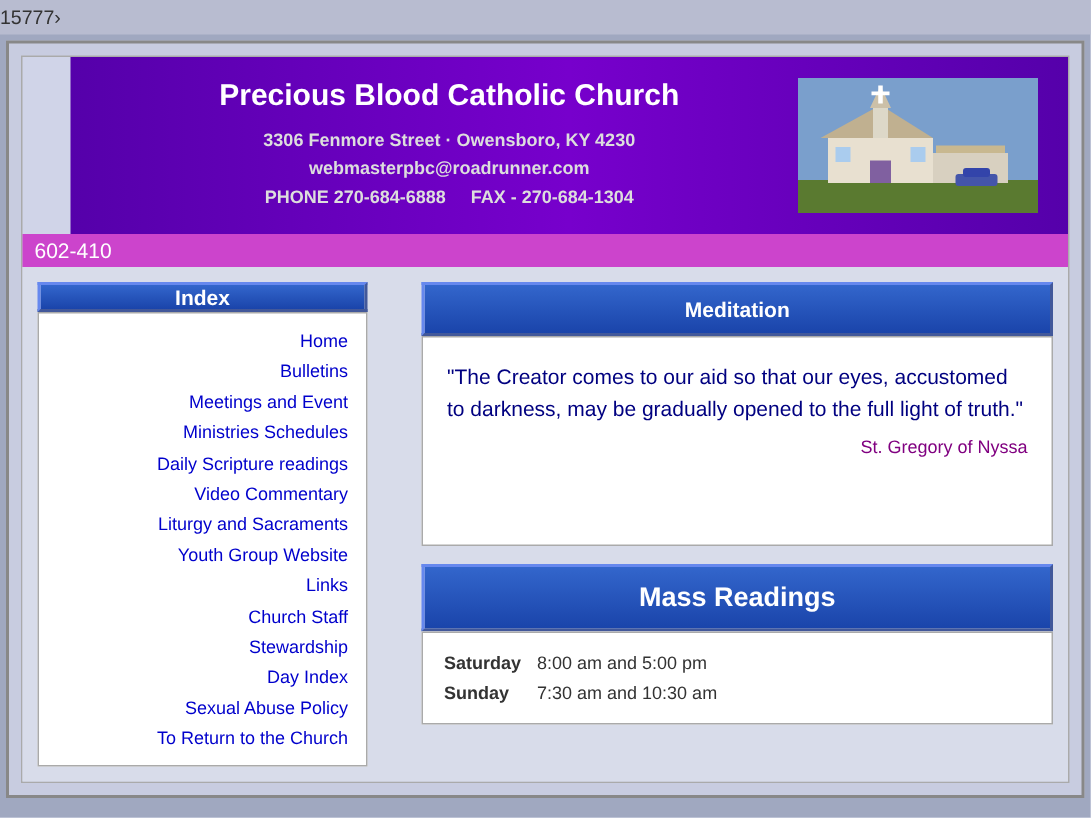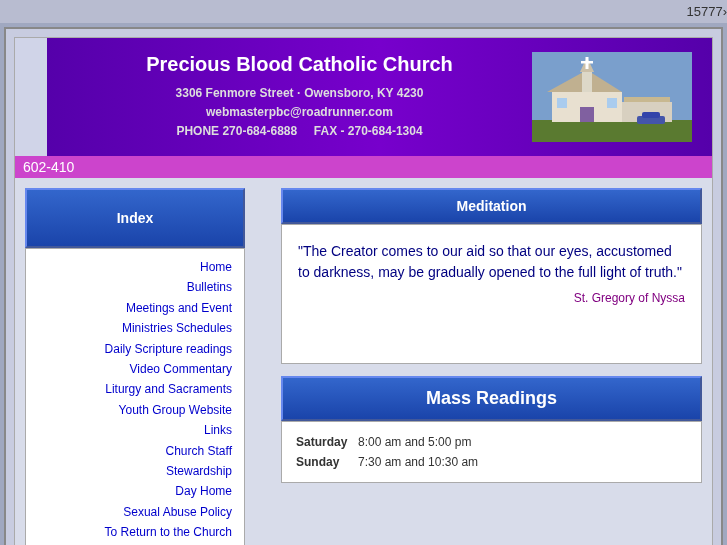--- a/index.html
+++ b/index.html
@@ -2,21 +2,21 @@
 <html><head>
   <meta charset="utf-8">
   <style>
     * { margin: 0; padding: 0; box-sizing: border-box; }
     body {
       background-color: #a0a8c0;
       font-family: Arial, sans-serif;
       font-size: 13px;
     }
     .page-counter {
-      text-align: right;
+      text-align: left;
       padding: 4px 0;
       font-size: 13px;
       color: #333;
       background: #b8bcd0;
     }
     .outer-border {
       margin: 4px;
       border: 2px solid #888;
       background: #c8cce0;
       padding: 8px;
@@ -81,21 +81,21 @@
       background: #d8dcea;
     }
     
     .left-col {
       flex: 0 0 220px;
     }
     .section-header {
       background: linear-gradient(to bottom, #3366cc, #1a44aa);
       color: white;
       text-align: center;
-      padding: 20px;
+      padding: 0;
       font-weight: bold;
       font-size: 14px;
       border: 2px outset #6688ee;
     }
     .nav-list {
       background: white;
       border: 1px solid #aaa;
       padding: 8px 4px;
       text-align: right;
     }
@@ -242,21 +242,21 @@
           <a href="#">Bulletins</a>
           <a href="#">Meetings and Event</a>
           <a href="#">Ministries Schedules</a>
           <a href="#">Daily Scripture readings</a>
           <a href="#">Video Commentary</a>
           <a href="#">Liturgy and Sacraments</a>
           <a href="#">Youth Group Website</a>
           <a href="#">Links</a>
           <a href="#">Church Staff</a>
           <a href="#">Stewardship</a>
-          <a href="#">Day Home</a>
+          <a href="#">Day Index</a>
           <a href="#">Sexual Abuse Policy</a>
           <a href="#">To Return to the Church</a>
         </div>
 
       </div>
 
       <div class="right-col">
         <div class="meditation-box">
           <div class="meditation-header">Meditation</div>
           <div class="meditation-content">

